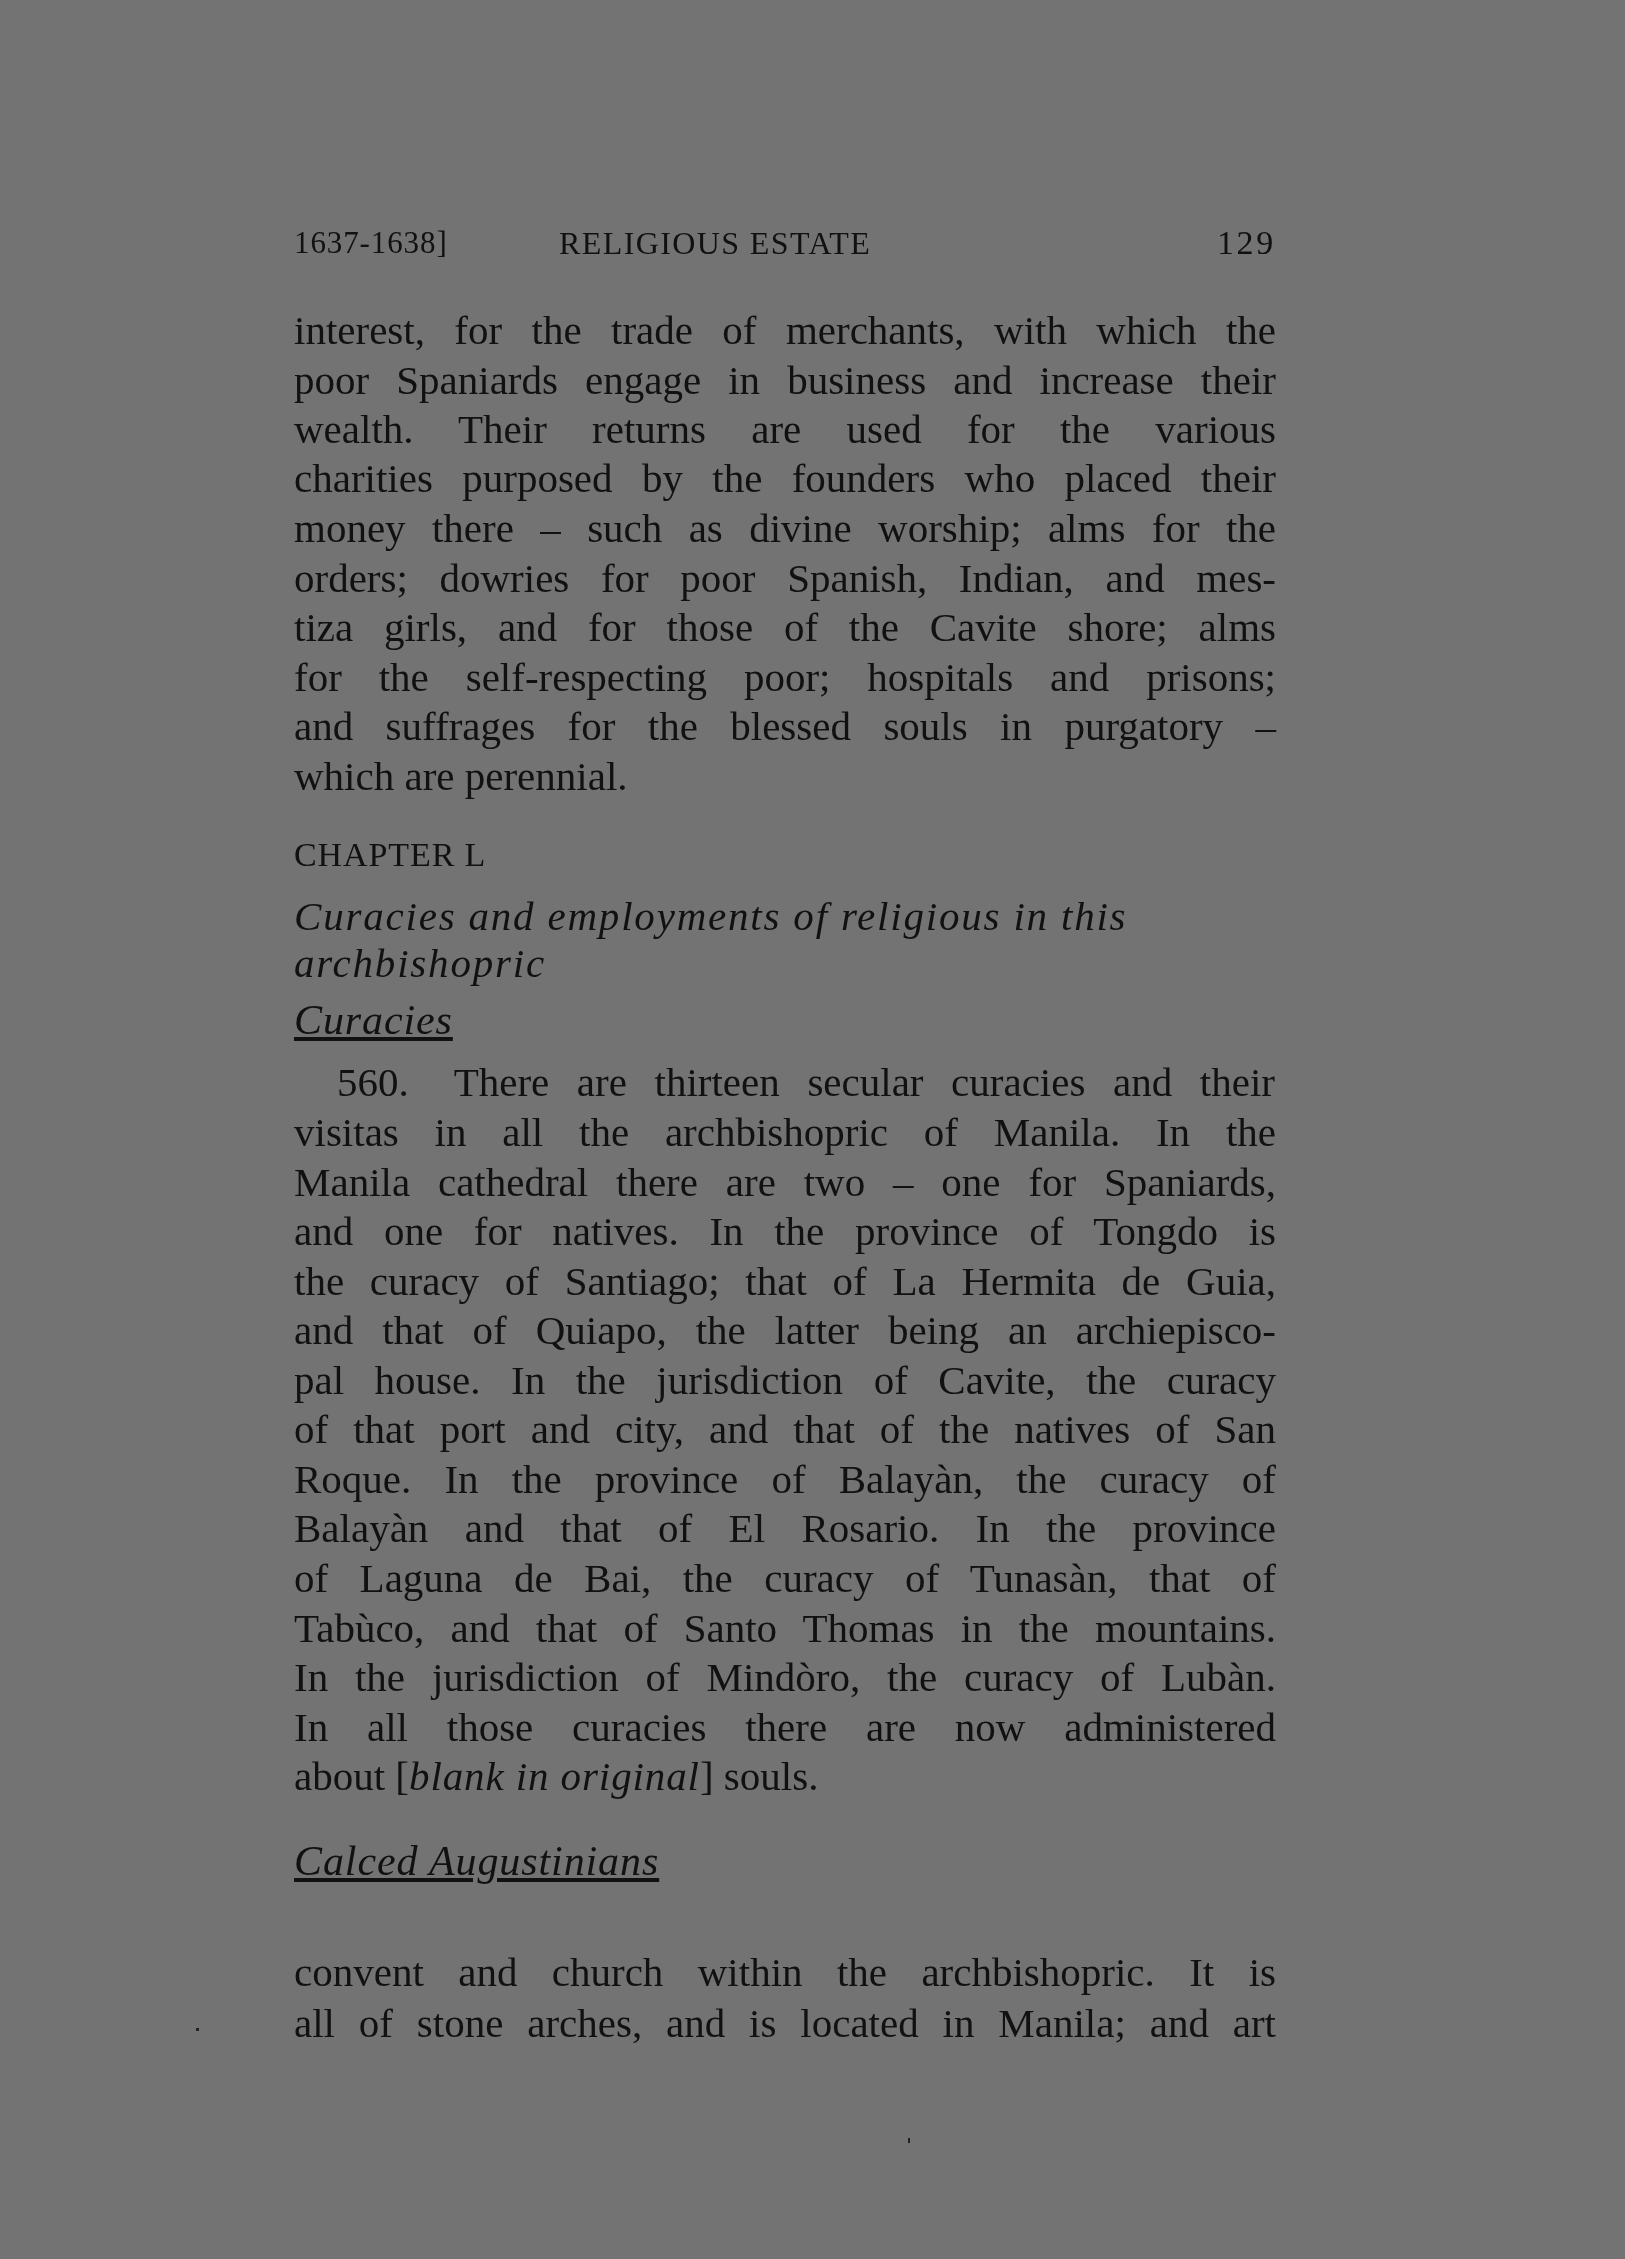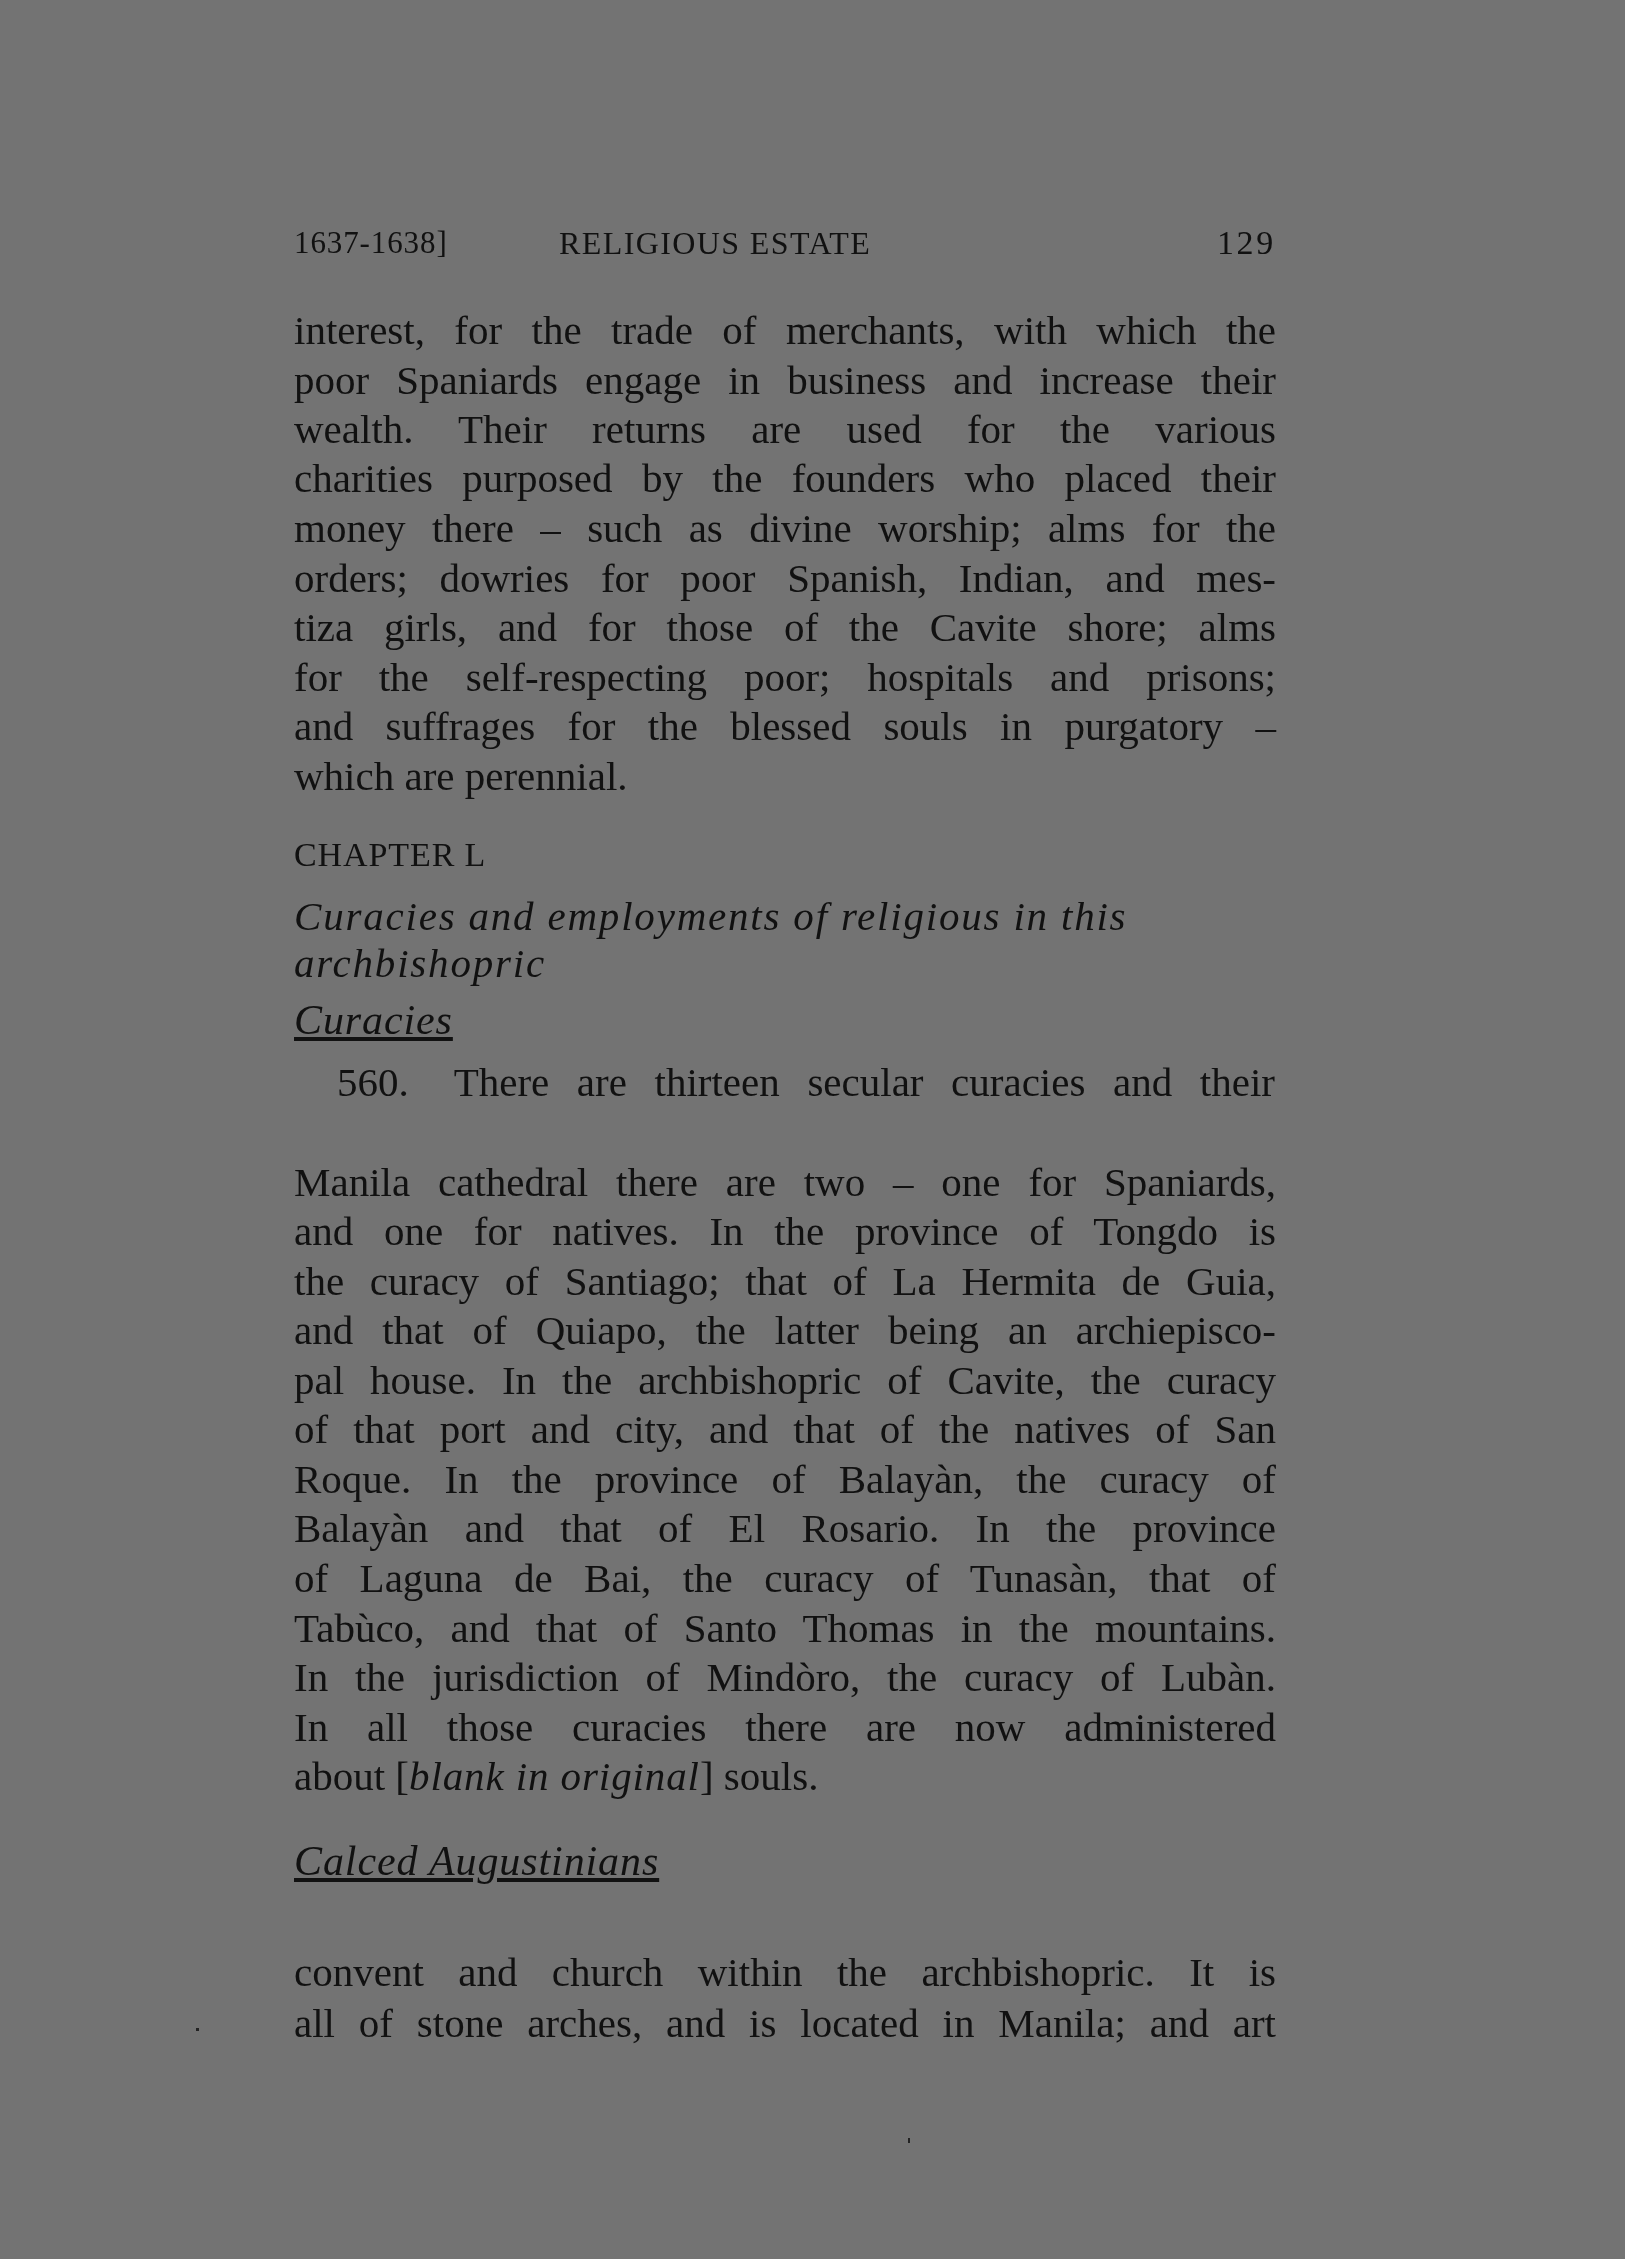--- a/index.html
+++ b/index.html
@@ -132,25 +132,26 @@
 
   <div class="heading chapter" style="top:830px">CHAPTER L</div>
   <div class="heading ital" style="top:891px">Curacies and employments of religious in this</div>
   <div class="heading ital" style="top:938px">archbishopric</div>
   <div class="heading sub" style="top:995px">Curacies</div>
 
   <div class="line indent" style="top:1057px">
     <span class="num">560.</span>
     <span>There are thirteen secular curacies and their</span>
   </div>
+  <div class="line" style="top:1107px">visitas in all the archbishopric of Manila.  In the</div>
   <div class="line" style="top:1157px">Manila cathedral there are two – one for Spaniards,</div>
   <div class="line" style="top:1206px">and one for natives.  In the province of Tongdo is</div>
   <div class="line" style="top:1256px">the curacy of Santiago; that of La Hermita de Guia,</div>
   <div class="line" style="top:1305px">and that of Quiapo, the latter being an archiepisco-</div>
-  <div class="line" style="top:1355px">pal house.  In the archbishopric of Cavite, the curacy</div>
+  <div class="line" style="top:1355px">pal house.  In the jurisdiction of Cavite, the curacy</div>
   <div class="line" style="top:1404px">of that port and city, and that of the natives of San</div>
   <div class="line" style="top:1454px">Roque.  In the province of Balayàn, the curacy of</div>
   <div class="line" style="top:1503px">Balayàn and that of El Rosario.  In the province</div>
   <div class="line" style="top:1553px">of Laguna de Bai, the curacy of Tunasàn, that of</div>
   <div class="line" style="top:1603px">Tabùco, and that of Santo Thomas in the mountains.</div>
   <div class="line" style="top:1652px">In the jurisdiction of Mindòro, the curacy of Lubàn.</div>
   <div class="line" style="top:1702px">In all those curacies there are now administered</div>
   <div class="line last" style="top:1751px">
     <span>about [</span><em>blank in original</em><span>] souls.</span>
   </div>

